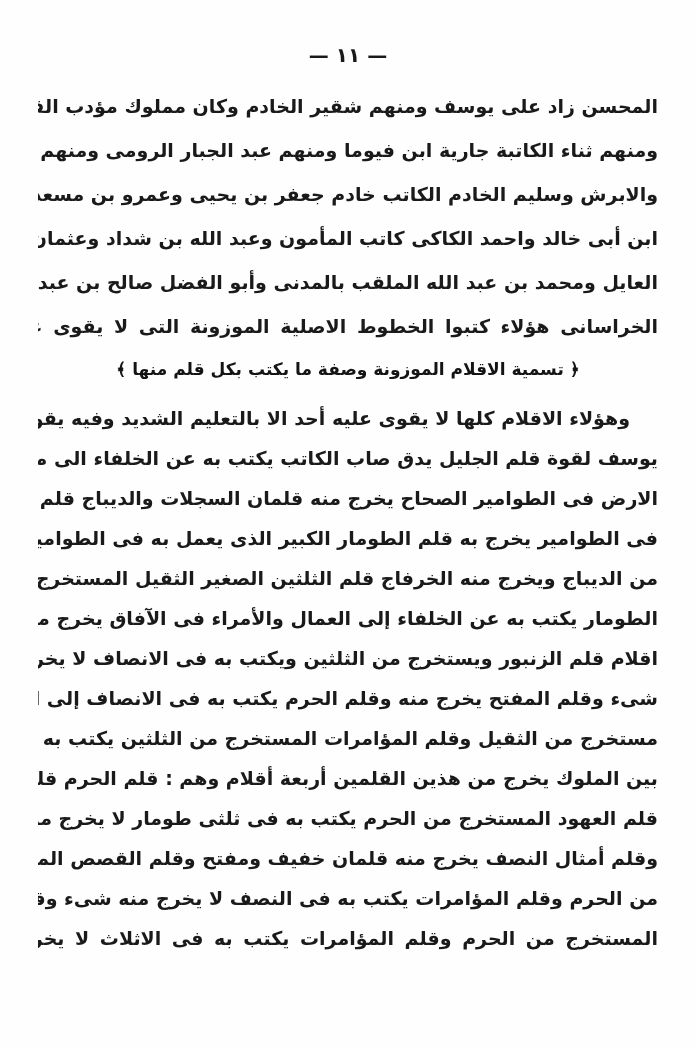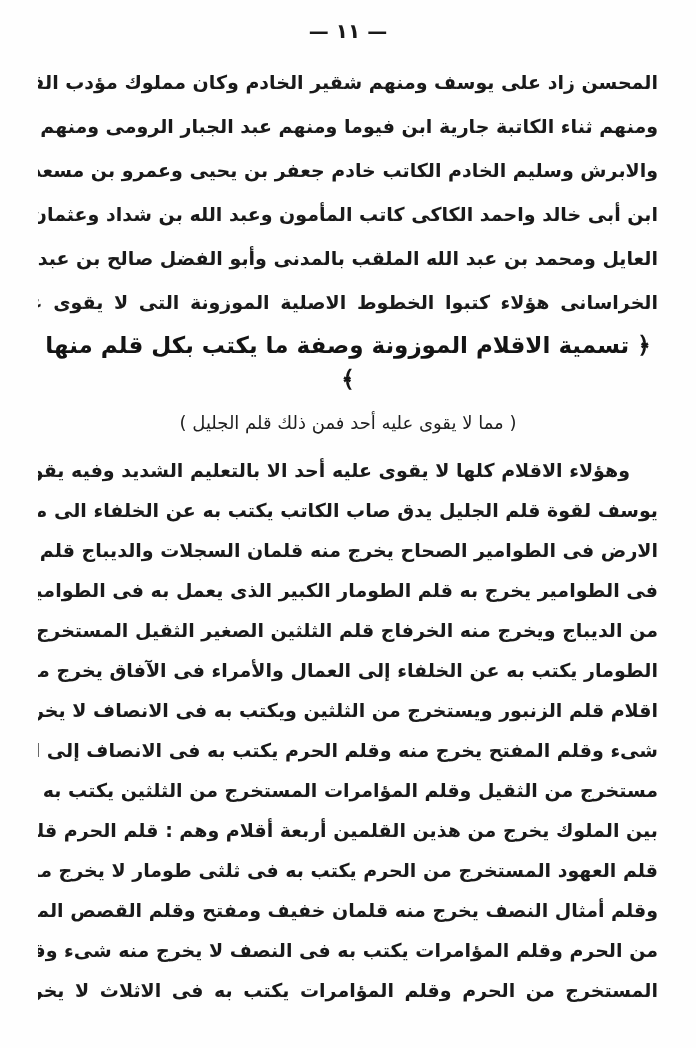--- a/index.html
+++ b/index.html
@@ -13,21 +13,21 @@
     height: 1048px;
     background: #fefefe;
     direction: rtl;
     font-family: "DejaVu Sans", sans-serif;
     color: #1a1a1a;
     overflow: hidden;
     box-sizing: border-box;
   }
   .page-number {
     text-align: center;
-    padding-top: 18px;
+    padding-top: 42px;
     font-size: 20px;
     font-weight: bold;
     letter-spacing: 3px;
     line-height: 26px;
     color: #191919;
   }
   .para {
     margin: 0 38px;
     width: 620px;
   }
@@ -56,21 +56,21 @@
     text-align: right;
     word-spacing: 4px;
   }
   .line.indent {
     padding-right: 28px;
     box-sizing: border-box;
   }
   .heading {
     margin: 4px 38px 0 38px;
     text-align: center;
-    font-size: 23px;
+    font-size: 17px;
     font-weight: bold;
     line-height: 34px;
     color: #141414;
   }
   .subheading {
     margin: 12px 38px 0 38px;
     text-align: center;
     font-size: 18px;
     font-weight: normal;
     line-height: 30px;
@@ -88,21 +88,20 @@
     <div class="line j">المحسن زاد على يوسف ومنهم شقير الخادم وكان مملوك مؤدب القاسم بن المنصور</div>
     <div class="line j">ومنهم ثناء الكاتبة جارية ابن فيوما ومنهم عبد الجبار الرومى ومنهم الشعرانى</div>
     <div class="line j">والابرش وسليم الخادم الكاتب خادم جعفر بن يحيى وعمرو بن مسعدة واحمد</div>
     <div class="line j">ابن أبى خالد واحمد الكاكى كاتب المأمون وعبد الله بن شداد وعثمان ابن زياد</div>
     <div class="line j">العايل ومحمد بن عبد الله الملقب بالمدنى وأبو الفضل صالح بن عبد الملك التميمى</div>
     <div class="line last">الخراسانى هؤلاء كتبوا الخطوط الاصلية الموزونة التى لا يقوى عليها أحد</div>
   </div>
 
   <div class="heading">﴿ تسمية الاقلام الموزونة وصفة ما يكتب بكل قلم منها ﴾</div>
 
-  <div class="subheading">( مما لا يقوى عليه أحد فمن ذلك قلم الجليل )</div>
 
   <div class="para p2">
     <div class="line j indent">وهؤلاء الاقلام كلها لا يقوى عليه أحد الا بالتعليم الشديد وفيه يقول</div>
     <div class="line j">يوسف لقوة قلم الجليل يدق صاب الكاتب يكتب به عن الخلفاء الى ملوك</div>
     <div class="line j">الارض فى الطوامير الصحاح يخرج منه قلمان السجلات والديباج قلم السجلات</div>
     <div class="line j">فى الطوامير يخرج به قلم الطومار الكبير الذى يعمل به فى الطوامير المستخرج</div>
     <div class="line j">من الديباج ويخرج منه الخرفاج قلم الثلثين الصغير الثقيل المستخرج من</div>
     <div class="line j">الطومار يكتب به عن الخلفاء إلى العمال والأمراء فى الآفاق يخرج منه ثلاثة</div>
     <div class="line j">اقلام قلم الزنبور ويستخرج من الثلثين ويكتب به فى الانصاف لا يخرج منه</div>
     <div class="line j">شىء وقلم المفتح يخرج منه وقلم الحرم يكتب به فى الانصاف إلى الملوك</div>

